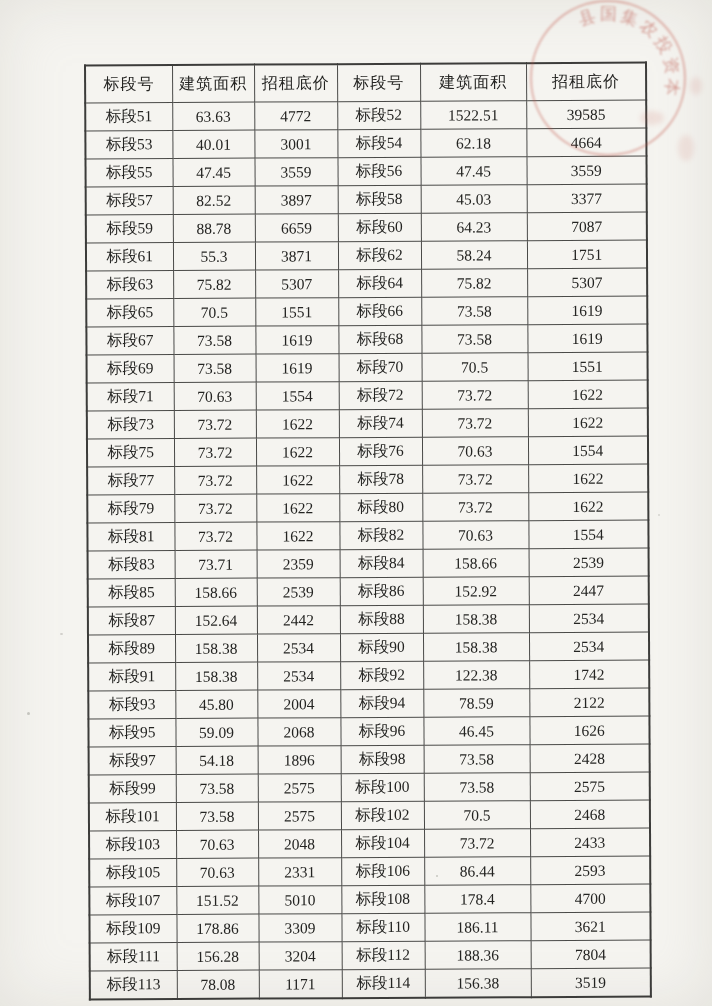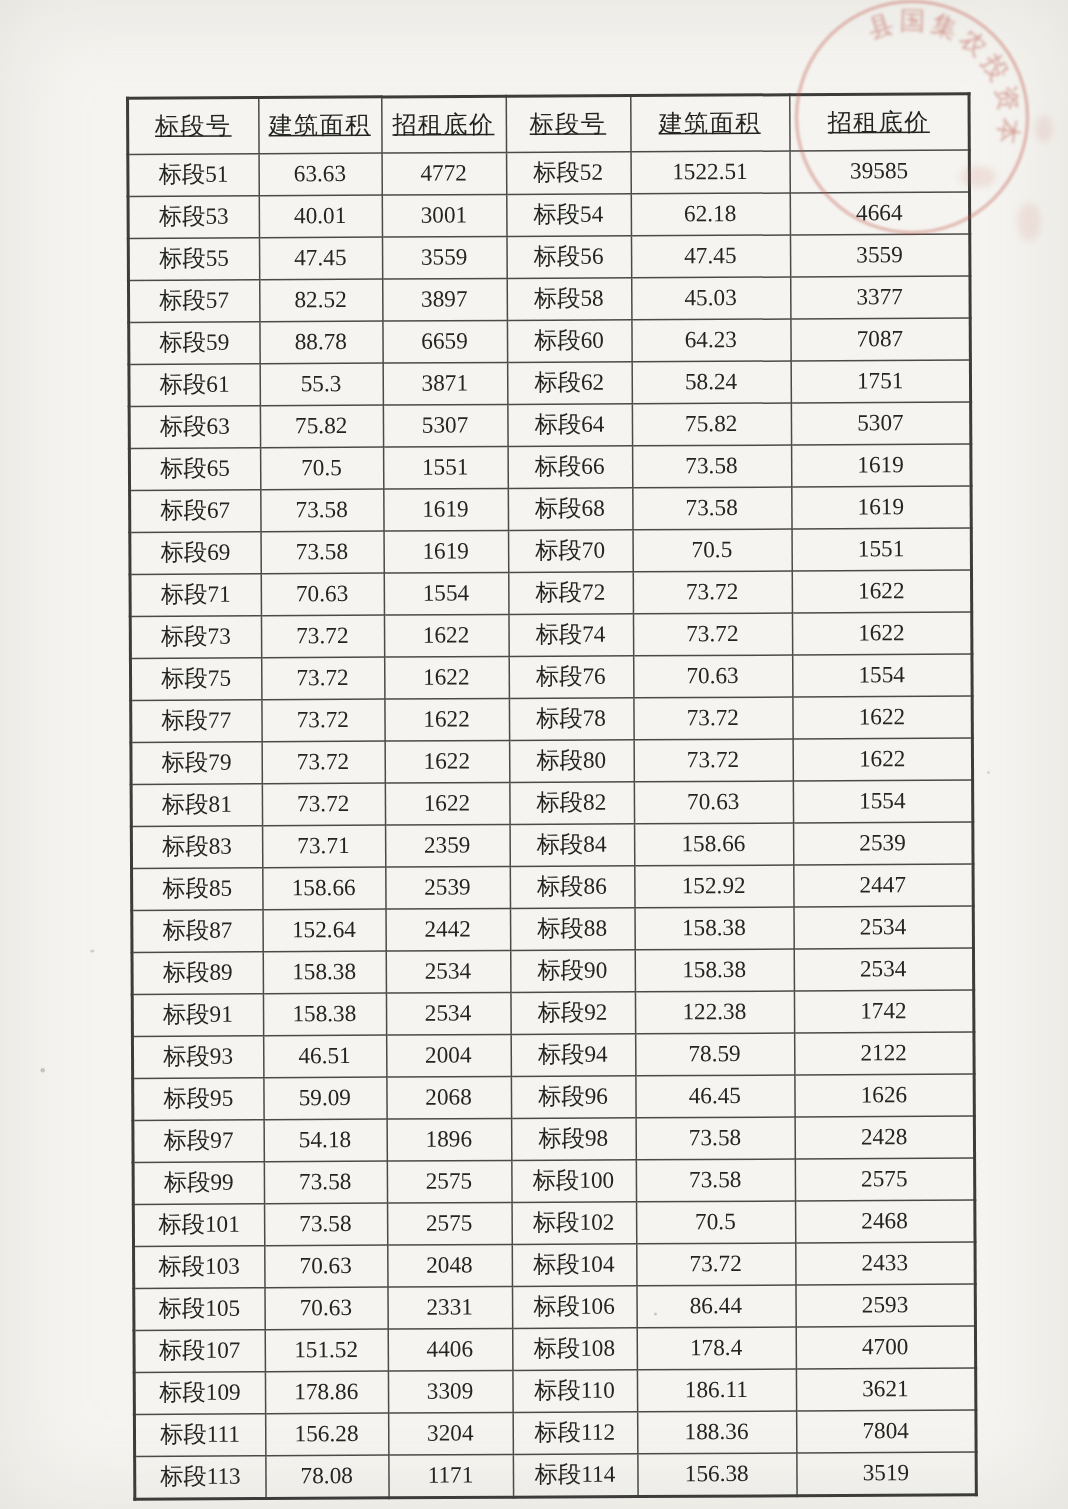--- a/index.html
+++ b/index.html
@@ -42,21 +42,20 @@
     white-space: nowrap;
     overflow: hidden;
   }
   table.bid-table {
     border: 2px solid #3c3c3a;
   }
   table.bid-table thead th {
     height: 36px;
     font-size: 16px;
     letter-spacing: 1px;
-    text-decoration: underline;
   }
   table.bid-table tbody td {
     height: 27px;
   }
   
   .seal {
     position: absolute;
     left: 500px;
     top: -34px;
     width: 215px;
@@ -297,21 +296,21 @@
         <tr>
           <td>标段91</td>
           <td>158.38</td>
           <td>2534</td>
           <td>标段92</td>
           <td>122.38</td>
           <td>1742</td>
         </tr>
         <tr>
           <td>标段93</td>
-          <td>46.51</td>
+          <td>45.80</td>
           <td>2004</td>
           <td>标段94</td>
           <td>78.59</td>
           <td>2122</td>
         </tr>
         <tr>
           <td>标段95</td>
           <td>59.09</td>
           <td>2068</td>
           <td>标段96</td>
@@ -354,21 +353,21 @@
           <td>标段105</td>
           <td>70.63</td>
           <td>2331</td>
           <td>标段106</td>
           <td>86.44</td>
           <td>2593</td>
         </tr>
         <tr>
           <td>标段107</td>
           <td>151.52</td>
-          <td>4406</td>
+          <td>5010</td>
           <td>标段108</td>
           <td>178.4</td>
           <td>4700</td>
         </tr>
         <tr>
           <td>标段109</td>
           <td>178.86</td>
           <td>3309</td>
           <td>标段110</td>
           <td>186.11</td>

